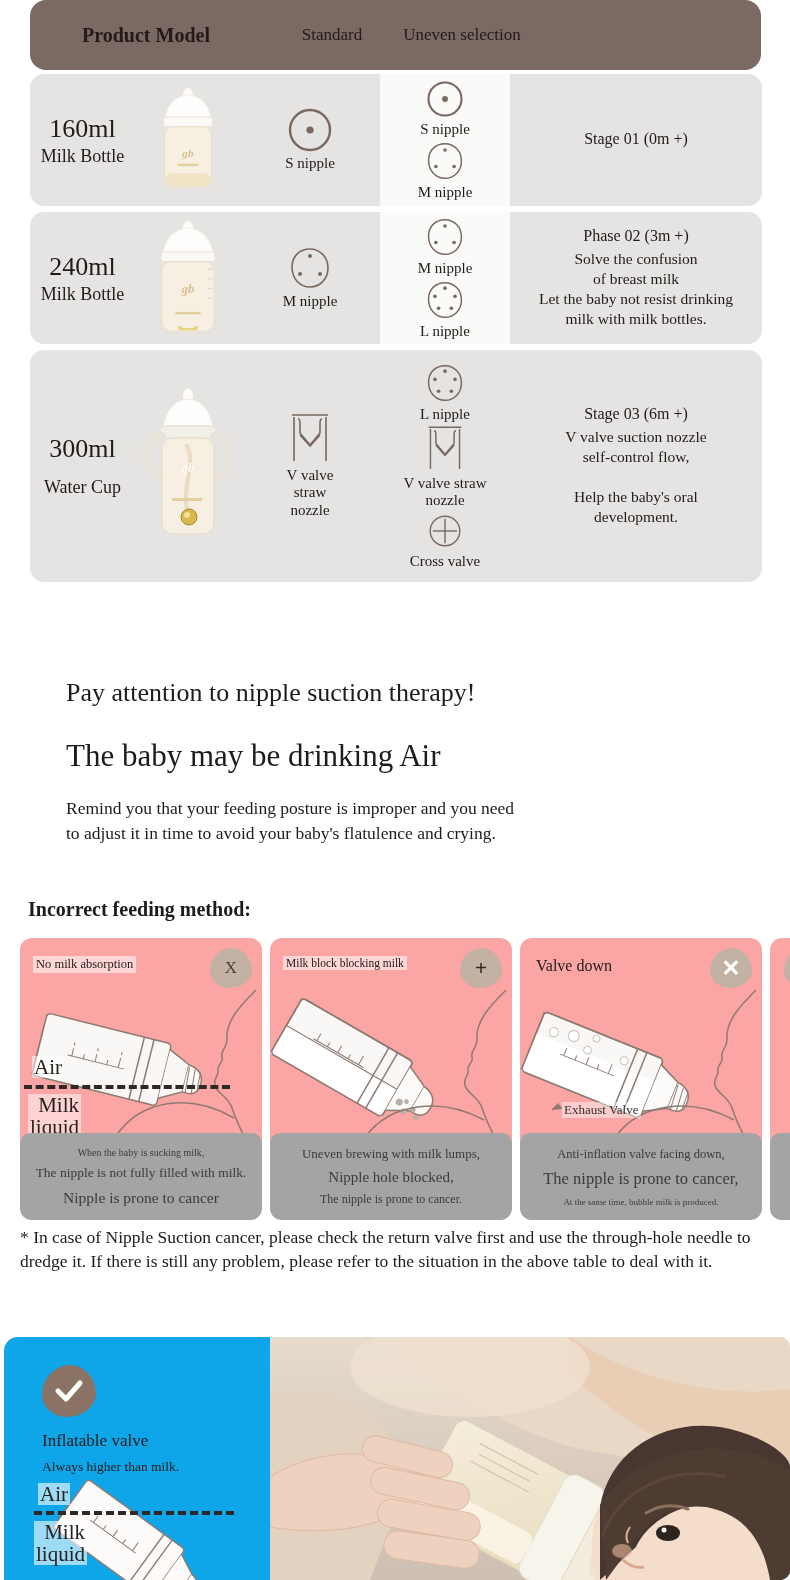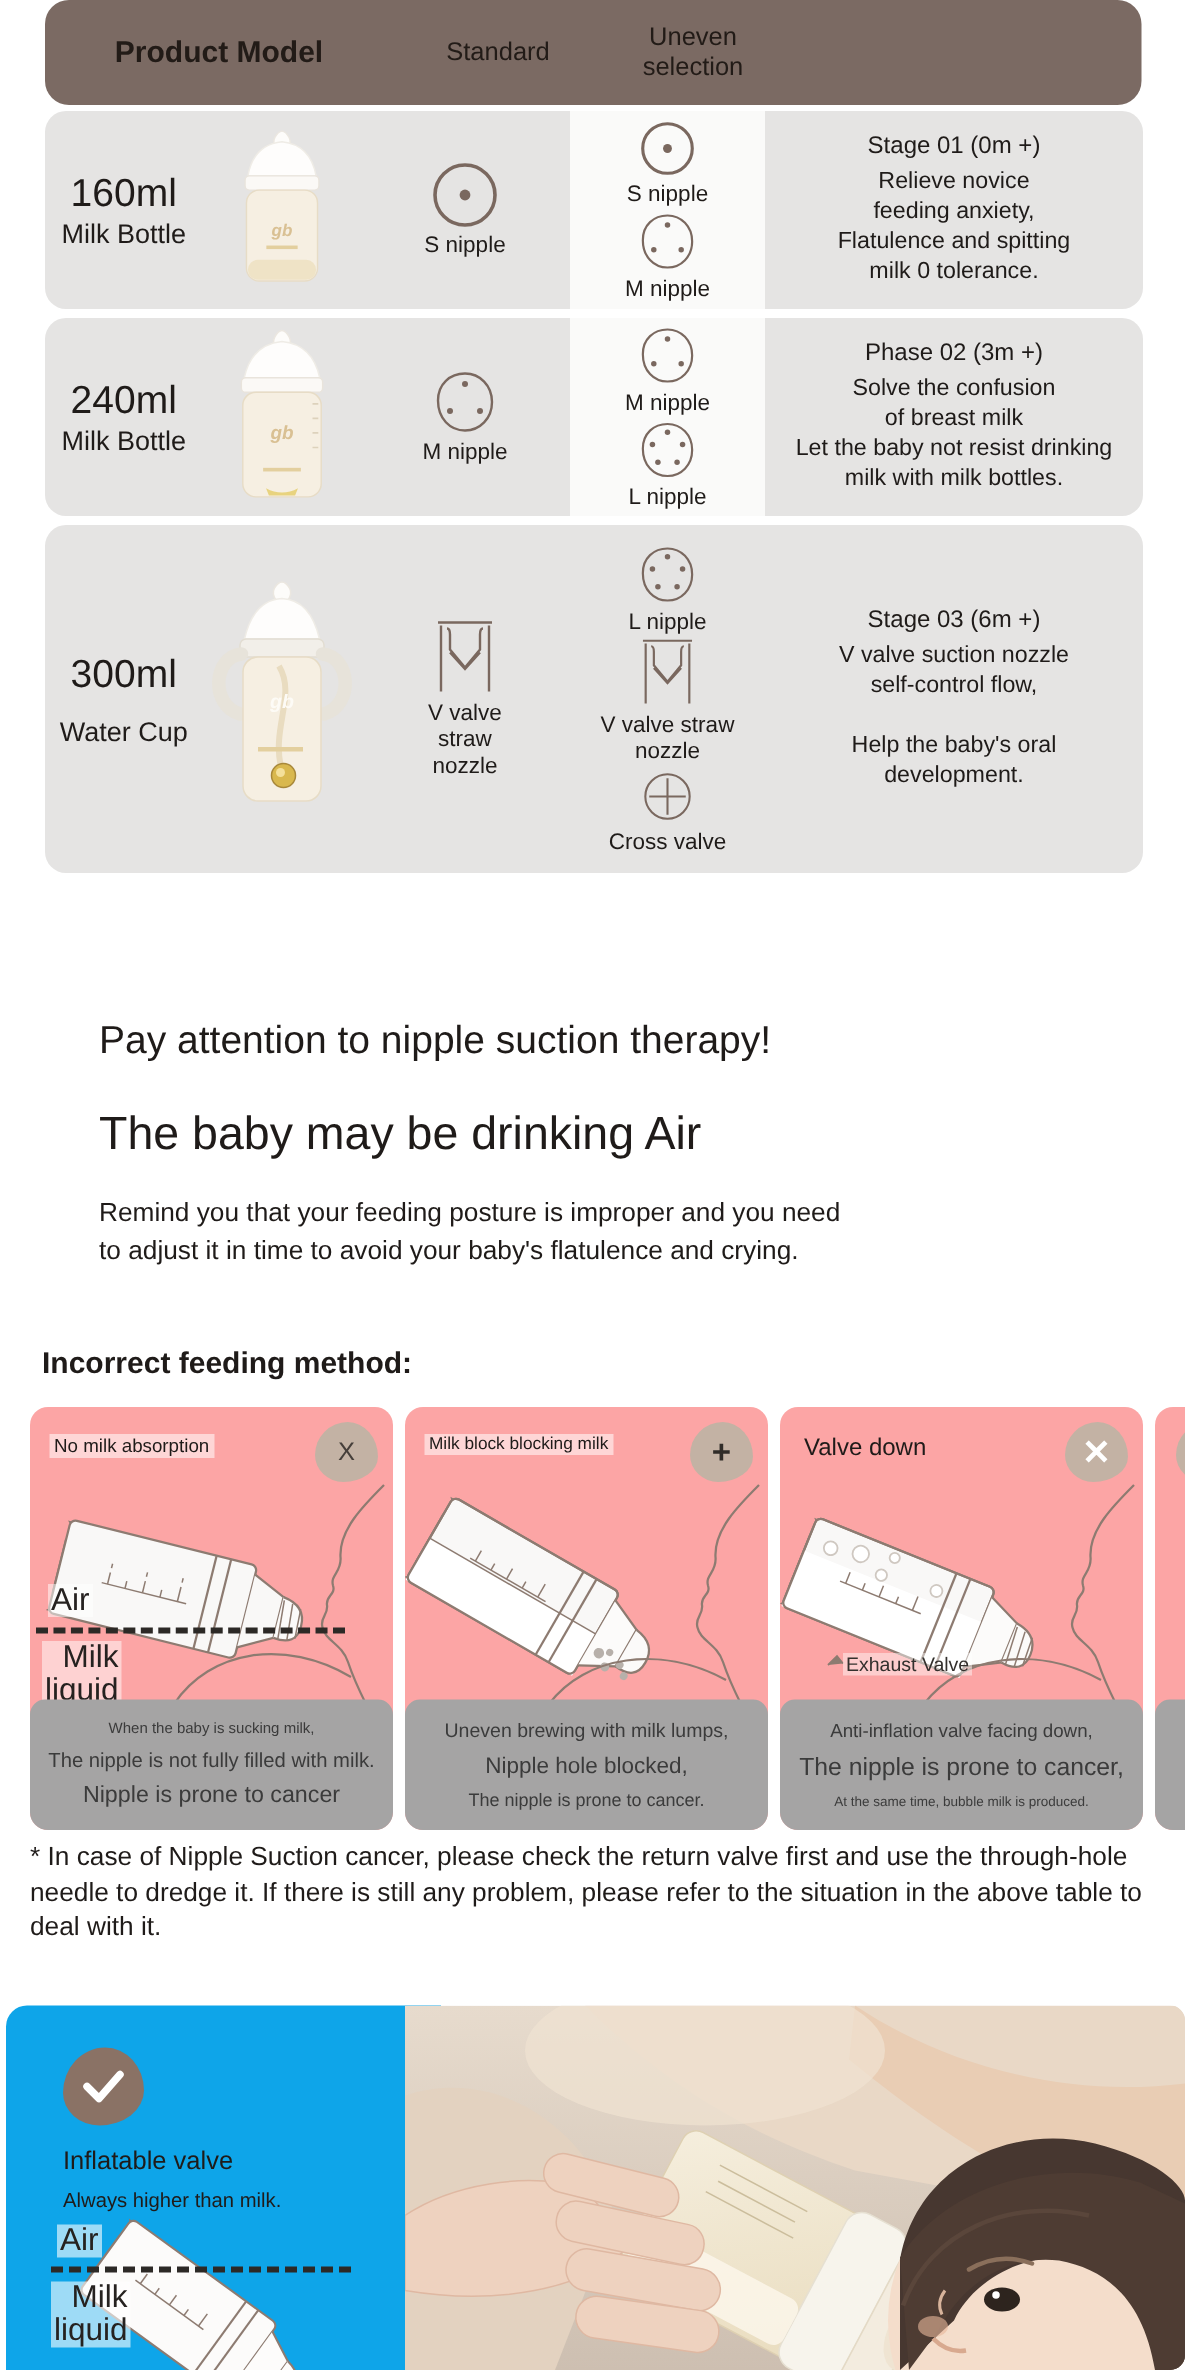--- a/index.html
+++ b/index.html
@@ -1,17 +1,17 @@
 <!DOCTYPE html>
 <html><head>
 <meta charset="utf-8">
 <style>
   html,body{margin:0;padding:0;background:#fff;}
   .page{position:relative;width:790px;height:1580px;overflow:hidden;background:#fff;
-        font-family:Liberation Sans, sans-serif;color:#1f1b19;}
+        font-family:Liberation Serif, serif;color:#1f1b19;}
   .abs{position:absolute;}
   .pre{white-space:pre-line;}
 
   
   .thead{left:30px;top:0;width:731px;height:70px;background:#7b6a63;border-radius:16px;
          display:grid;grid-template-columns:232px 140px 120px 1fr;align-items:center;color:#221b17;}
   .thead .h{text-align:center;}
   .h-model{font-size:20px;font-weight:600;}
   .h-standard{font-size:17px;}
   .h-nipsel{font-size:17px;}
@@ -114,24 +114,20 @@
           <path d="M23,4 C33,4 41,12 41,23 C41,34 33,42 23,42 C13,42 5,34 5,22 C5,11 13,4 23,4 Z" class="nicon" stroke-width="1.6"></path>
           <circle cx="23" cy="11" r="2" class="ndot"></circle>
             <circle cx="13" cy="29" r="2" class="ndot"></circle>
             <circle cx="33" cy="29" r="2" class="ndot"></circle>
         </svg>
         <div class="nip-label">M nipple</div>
       </div>
     </div>
     <div class="cell">
       <div class="feat-title">Stage 01 (0m +)</div>
-      <div class="feat-body pre">Relieve novice
-feeding anxiety,
-Flatulence and spitting
-milk 0 tolerance.</div>
     </div>
   </div>
 
   <div class="abs trow" style="top:212px;height:132px;">
     <div class="cell">
       <div class="size">240ml</div>
       <div class="ptype">Milk Bottle</div>
     </div>
     <div class="cell">
       <svg width="80" height="122" viewBox="0 0 82 126">

